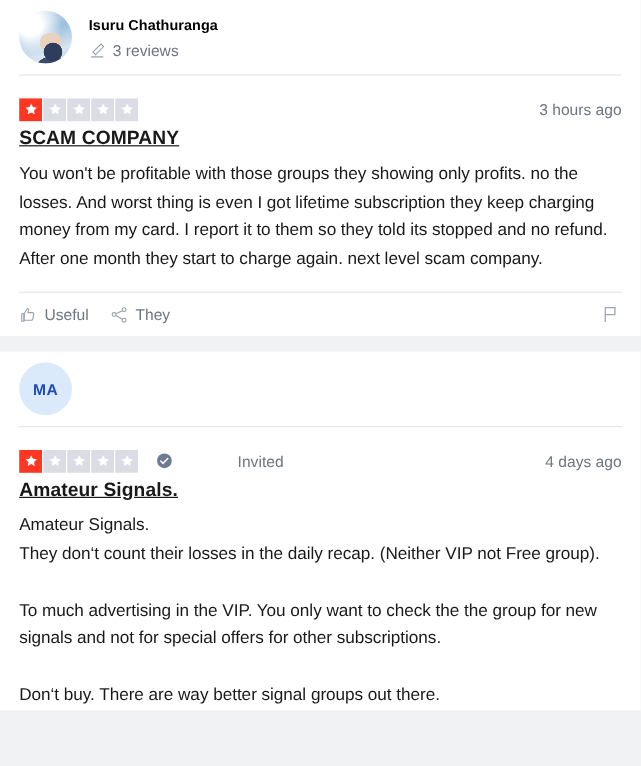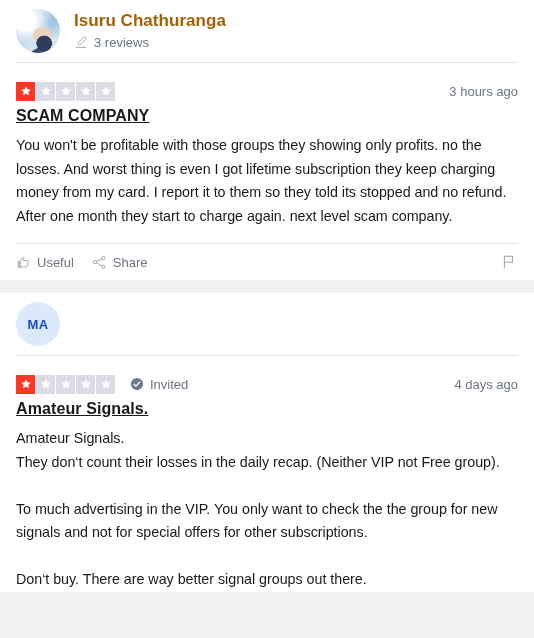--- a/index.html
+++ b/index.html
@@ -58,23 +58,23 @@
     justify-content: center;
     letter-spacing: 0.3px;
   }
   .consumer-meta {
     margin-left: 14px;
     display: flex;
     flex-direction: column;
     justify-content: center;
   }
   .consumer-name {
-    font-size: 17px;
+    font-size: 12px;
     font-weight: bold;
-    color: #a16207;
+    color: #000000;
     line-height: 18px;
     letter-spacing: 0.05px;
   }
   .consumer-reviews {
     display: flex;
     align-items: flex-start;
     margin-top: 5px;
     font-size: 13px;
     color: #6d7580;
     line-height: 16px;
@@ -115,20 +115,21 @@
   .star-tile.filled {
     background: #ff3722;
   }
   .star-tile svg { display: block; }
   .invited {
     display: flex;
     align-items: center;
     margin-left: 15px;
     font-size: 13px;
     color: #6d7580;
+    gap: 48px;
   }
   .check-badge {
     width: 14px;
     height: 14px;
     margin-right: 6px;
     flex: 0 0 14px;
     display: block;
   }
   .timestamp {
     margin-left: auto;
@@ -272,21 +273,21 @@
         </svg>
         <span>Useful</span>
       </button>
       <button class="action-btn">
         <svg width="15" height="15" viewBox="0 0 16 16" fill="none">
           <circle cx="12.2" cy="3.3" r="1.7" stroke="#9aa2ad" stroke-width="1"></circle>
           <circle cx="3.3" cy="7.6" r="1.7" stroke="#9aa2ad" stroke-width="1"></circle>
           <circle cx="12.2" cy="12.6" r="1.7" stroke="#9aa2ad" stroke-width="1"></circle>
           <path d="M10.7 4.2L4.8 6.8M4.8 8.5l5.9 3.2" stroke="#9aa2ad" stroke-width="1"></path>
         </svg>
-        <span>Share</span>
+        <span>They</span>
       </button>
       <button class="report-btn">
         <svg width="15" height="16" viewBox="0 0 16 17" fill="none">
           <path d="M3.6 2.2v13" stroke="#9aa2ad" stroke-width="1.1"></path>
           <path d="M3.6 2.4h8.6v6.3H3.6" stroke="#9aa2ad" stroke-width="1.1"></path>
         </svg>
       </button>
     </div>
   </div>
 

